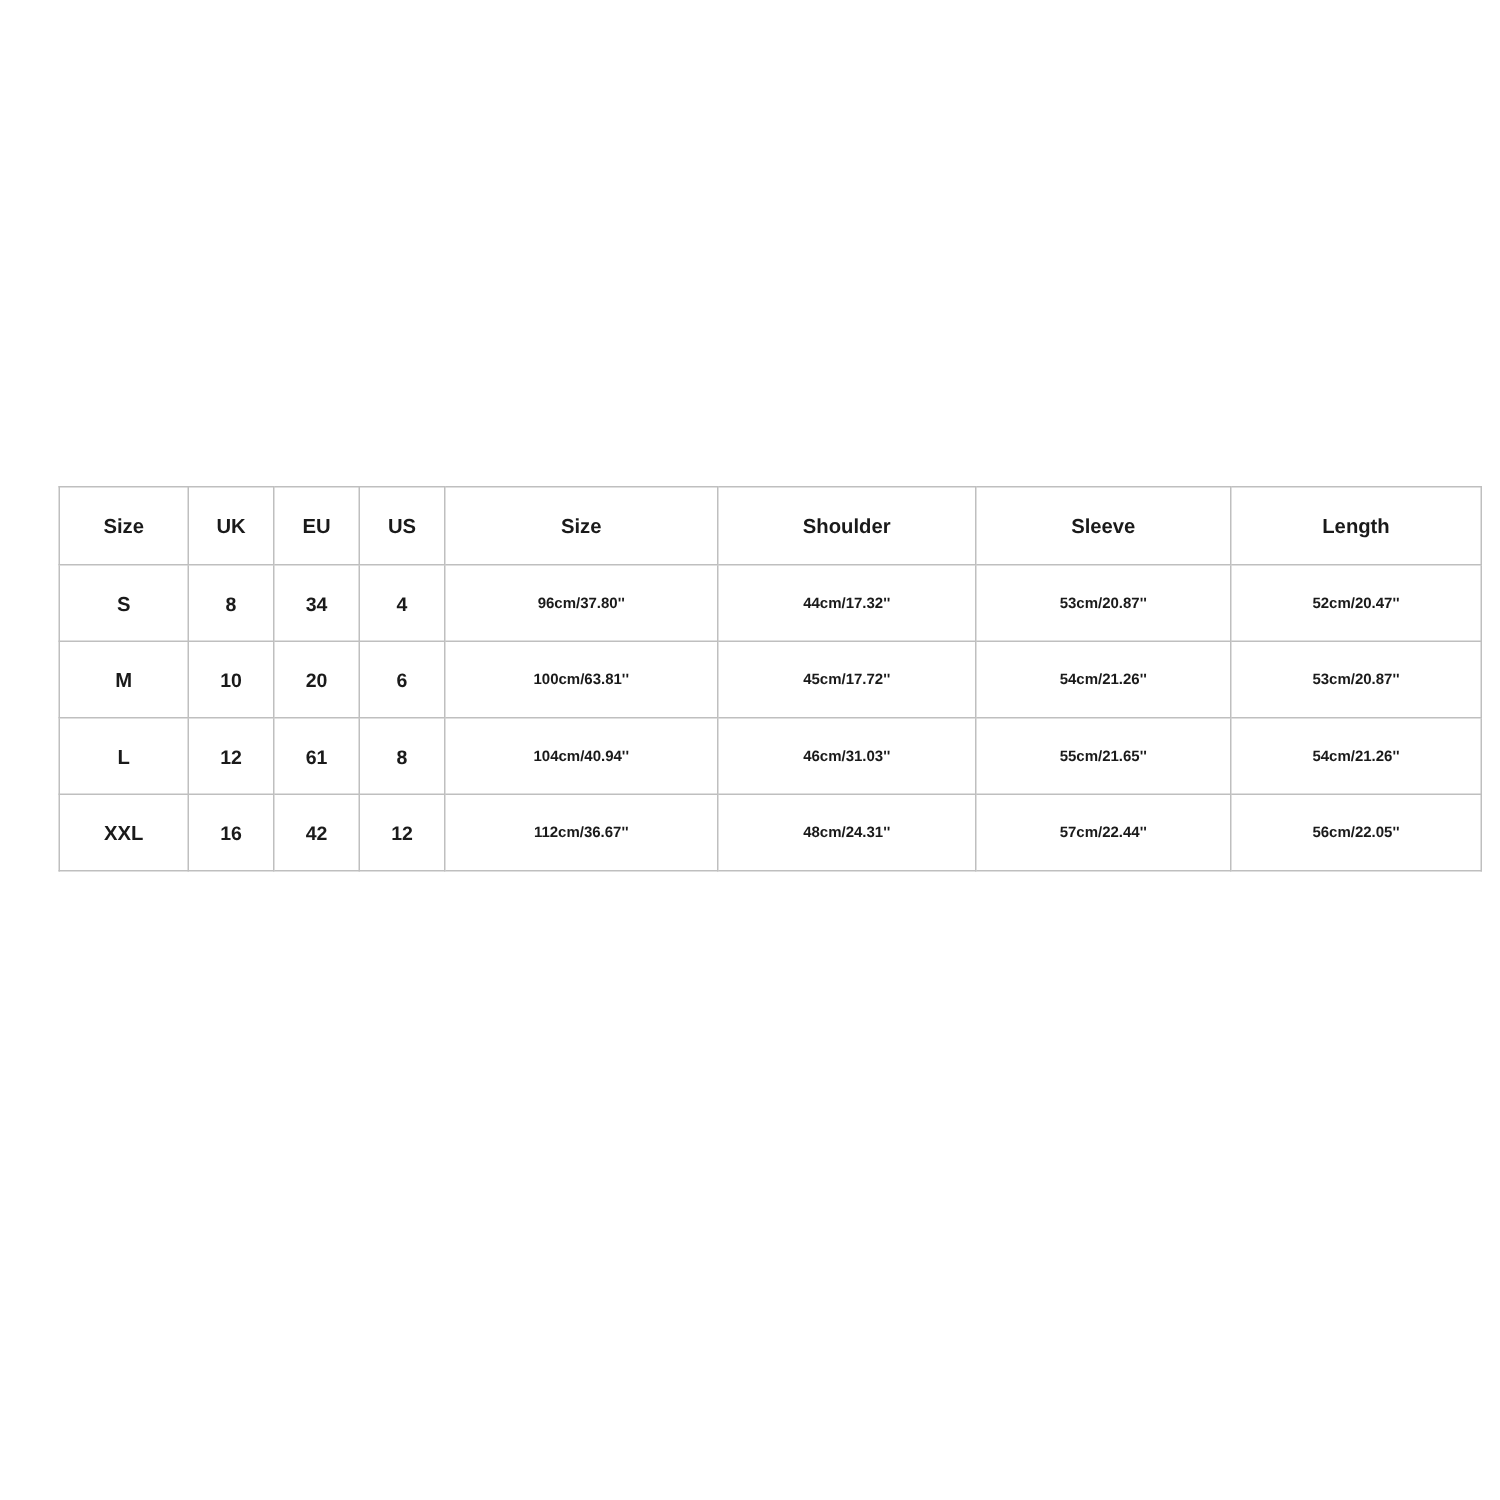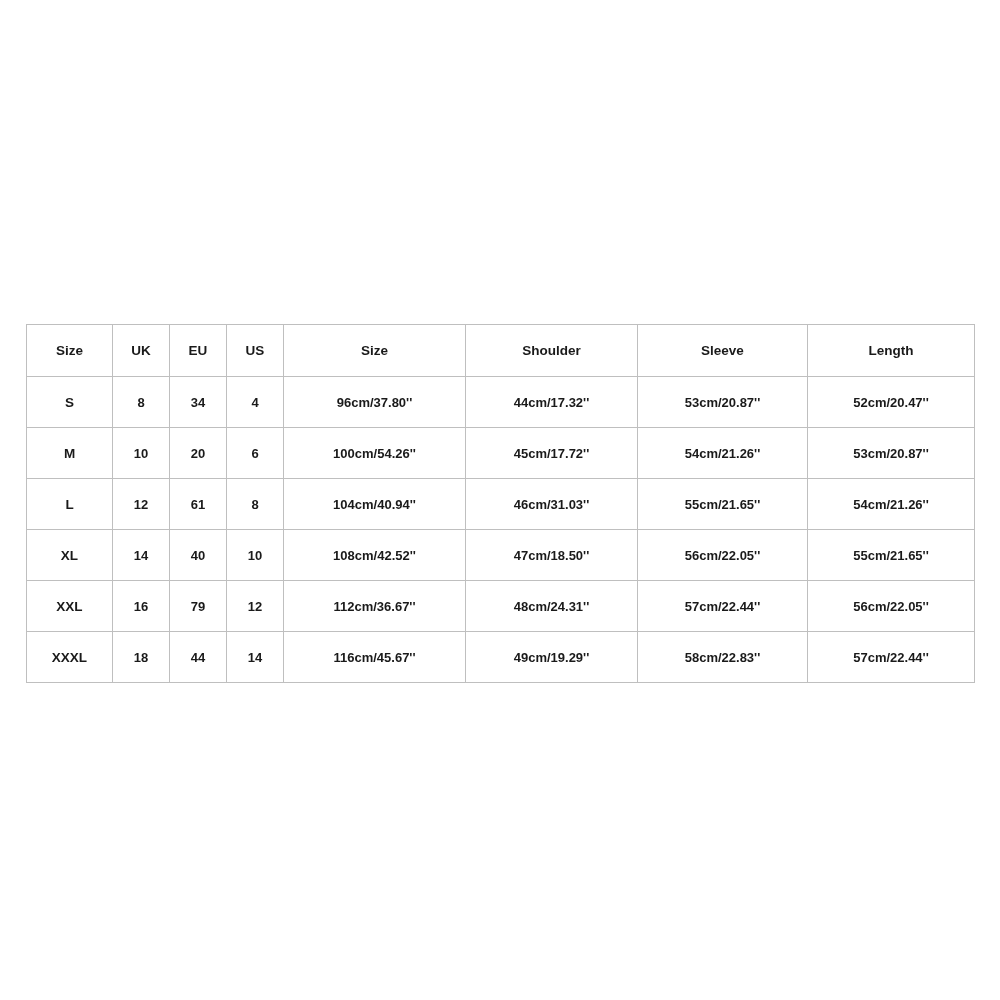--- a/index.html
+++ b/index.html
@@ -10,21 +10,21 @@
     width: 1000px;
     height: 1000px;
     background: #ffffff;
     font-family: "Liberation Sans", sans-serif;
     position: relative;
     overflow: hidden;
   }
 
   #size-chart-wrapper {
     position: absolute;
-    left: 26px;
+    left: 39px;
     top: 324px;
     width: 948px;
   }
 
   table.size-chart {
     border-collapse: collapse;
     table-layout: fixed;
     width: 948px;
     background: #ffffff;
   }
@@ -57,21 +57,21 @@
   col.c-sleeve   { width: 170px; }
   col.c-length   { width: 167px; }
 
   table.size-chart tbody td.col-size {
     font-size: 13.5px;
   }
   table.size-chart tbody td.col-num {
     font-size: 13px;
   }
   table.size-chart tbody td.col-meas {
-    font-size: 13px;
+    font-size: 10px;
   }
 </style>
 </head>
 <body>
 
 <div id="size-chart-wrapper">
   <table class="size-chart">
     <colgroup>
       <col class="c-size">
       <col class="c-uk">
@@ -103,60 +103,40 @@
         <td class="col-meas">96cm/37.80''</td>
         <td class="col-meas">44cm/17.32''</td>
         <td class="col-meas">53cm/20.87''</td>
         <td class="col-meas">52cm/20.47''</td>
       </tr>
       <tr>
         <td class="col-size">M</td>
         <td class="col-num">10</td>
         <td class="col-num">20</td>
         <td class="col-num">6</td>
-        <td class="col-meas">100cm/54.26''</td>
+        <td class="col-meas">100cm/63.81''</td>
         <td class="col-meas">45cm/17.72''</td>
         <td class="col-meas">54cm/21.26''</td>
         <td class="col-meas">53cm/20.87''</td>
       </tr>
       <tr>
         <td class="col-size">L</td>
         <td class="col-num">12</td>
         <td class="col-num">61</td>
         <td class="col-num">8</td>
         <td class="col-meas">104cm/40.94''</td>
         <td class="col-meas">46cm/31.03''</td>
         <td class="col-meas">55cm/21.65''</td>
         <td class="col-meas">54cm/21.26''</td>
       </tr>
       <tr>
-        <td class="col-size">XL</td>
-        <td class="col-num">14</td>
-        <td class="col-num">40</td>
-        <td class="col-num">10</td>
-        <td class="col-meas">108cm/42.52''</td>
-        <td class="col-meas">47cm/18.50''</td>
-        <td class="col-meas">56cm/22.05''</td>
-        <td class="col-meas">55cm/21.65''</td>
-      </tr>
-      <tr>
         <td class="col-size">XXL</td>
         <td class="col-num">16</td>
-        <td class="col-num">79</td>
+        <td class="col-num">42</td>
         <td class="col-num">12</td>
         <td class="col-meas">112cm/36.67''</td>
         <td class="col-meas">48cm/24.31''</td>
         <td class="col-meas">57cm/22.44''</td>
         <td class="col-meas">56cm/22.05''</td>
       </tr>
-      <tr>
-        <td class="col-size">XXXL</td>
-        <td class="col-num">18</td>
-        <td class="col-num">44</td>
-        <td class="col-num">14</td>
-        <td class="col-meas">116cm/45.67''</td>
-        <td class="col-meas">49cm/19.29''</td>
-        <td class="col-meas">58cm/22.83''</td>
-        <td class="col-meas">57cm/22.44''</td>
-      </tr>
     </tbody>
   </table>
 </div>
 
 </body></html>

